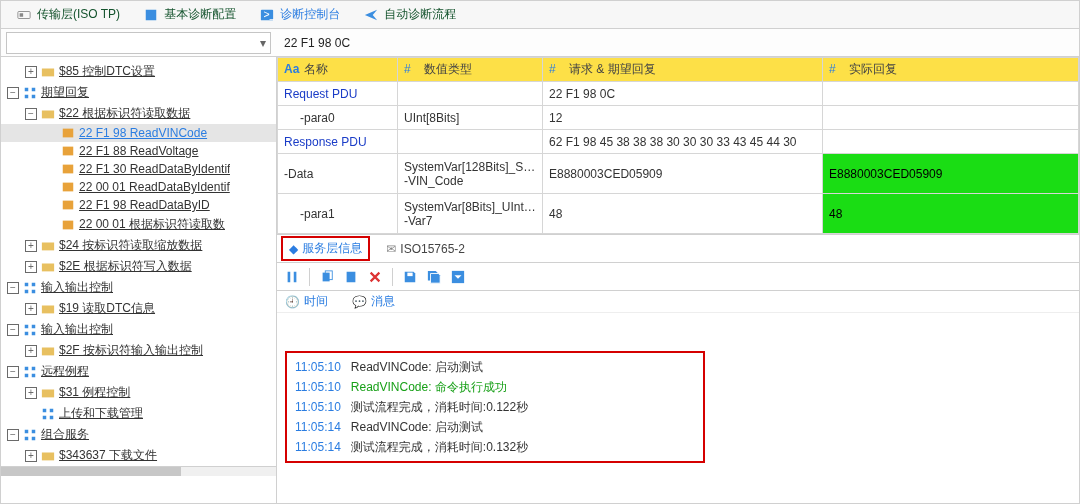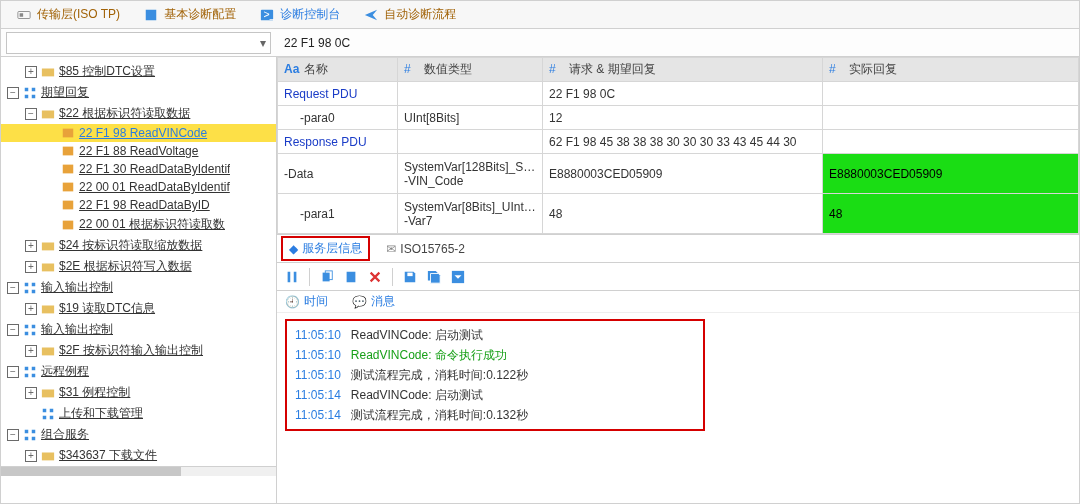--- a/index.html
+++ b/index.html
@@ -1,56 +1,56 @@
 <!DOCTYPE html>
 <html><head>
 <meta charset="utf-8">
 <style>
 *{box-sizing:border-box;margin:0;padding:0;font-family:"Microsoft YaHei",Arial,sans-serif;font-size:12px;}
 body{background:#fff;color:#333;overflow:hidden;}
 .app{width:1080px;height:504px;display:flex;flex-direction:column;border:1px solid #d0d0d0;}
 .tabbar{height:28px;display:flex;align-items:center;border-bottom:1px solid #d0d0d0;background:#f7f7f7;padding-left:4px;gap:0;}
-.tab{display:flex;align-items:center;gap:6px;padding:0 12px;height:100%;cursor:pointer;color:#a16207;}
+.tab{display:flex;align-items:center;gap:6px;padding:0 12px;height:100%;cursor:pointer;color:#14532d;}
 .tab.active{color:#2b7de1;}
 .tab .tabicon{width:14px;height:14px;display:inline-block;}
 .cmdrow{height:28px;display:flex;align-items:center;border-bottom:1px solid #d0d0d0;background:#fdfdfd;}
 .cmdsel{width:265px;height:22px;margin:0 5px;border:1px solid #c5c5c5;background:#fff;display:flex;align-items:center;justify-content:flex-end;padding:0 4px;}
 .cmdsel .chev{color:#666;}
 .cmdval{flex:1;padding-left:8px;color:#222;}
 .main{flex:1;display:flex;min-height:0;}
 .side{width:276px;border-right:1px solid #d0d0d0;overflow:auto;background:#fff;padding:4px 0;}
 .node{display:flex;align-items:center;gap:4px;padding:2px 0 2px 6px;white-space:nowrap;cursor:pointer;}
 .node .ind{width:12px;text-align:center;color:#6a6a6a;}
 .node .bx{width:12px;height:12px;border:1px solid #6a6a6a;display:flex;align-items:center;justify-content:center;font-size:10px;line-height:1;color:#6a6a6a;}
-.node.selected{background:#fde047;}
+.node.selected{background:#e5e5e5;}
 .node.selected .lbl{color:#2b7de1;}
 .nicon{width:14px;height:14px;display:inline-block;}
 .lbl{color:#333;text-decoration:underline;}
 .truncated .lbl{max-width:170px;overflow:hidden;text-overflow:ellipsis;}
 .d1{padding-left:24px;}
 .d2{padding-left:44px;}
 .right{flex:1;display:flex;flex-direction:column;min-width:0;}
 .gridwrap{overflow:hidden;border-bottom:1px solid #d0d0d0;}
 table.grid{width:100%;border-collapse:collapse;table-layout:fixed;}
 table.grid th,table.grid td{border:1px solid #d6d6d6;padding:3px 6px;text-align:left;vertical-align:middle;height:24px;overflow:hidden;white-space:nowrap;text-overflow:ellipsis;}
-table.grid th{background:#e5e5e5;font-weight:normal;color:#444;}
+table.grid th{background:#fde047;font-weight:normal;color:#444;}
 table.grid .hdr-icon{width:16px;height:16px;display:inline-block;vertical-align:middle;margin-right:4px;}
 .blue{color:#1a3cc7;font-weight:normal;}
 .green-cell{background:#1add14;color:#000;}
 .subtabs{height:28px;display:flex;align-items:center;border-bottom:1px solid #d0d0d0;padding-left:4px;gap:10px;}
 .subtab{display:flex;align-items:center;gap:4px;padding:2px 6px;cursor:pointer;color:#444;}
 .subtab.active{border:2px solid #d50000;color:#2b7de1;}
 .tbar{height:28px;display:flex;align-items:center;gap:2px;padding:0 4px;border-bottom:1px solid #d0d0d0;}
 .tbtn{width:22px;height:22px;display:flex;align-items:center;justify-content:center;cursor:pointer;border:1px solid transparent;border-radius:2px;}
 .tbtn svg{width:14px;height:14px;}
 .sep{width:1px;height:18px;background:#d0d0d0;margin:0 4px;}
 .loghdr{height:22px;display:flex;align-items:center;gap:24px;padding-left:8px;color:#2b7de1;border-bottom:1px solid #eee;}
 .loghdr span{display:flex;align-items:center;gap:4px;}
 .logbox{flex:1;padding:6px 8px;overflow:auto;font-family:Consolas,monospace;}
-.logframe{border:2px solid #d50000;padding:4px 8px;width:420px;}
+.logframe{border:2px solid #d50000;padding:4px 8px;width:420px;margin-top:32px;}
 .logline{white-space:pre;line-height:20px;color:#333;}
 .logline .t{color:#2b7de1;}
 .logline.ok{color:#18a018;}
 .sb{height:10px;background:#f0f0f0;border-top:1px solid #d0d0d0;position:relative;}
 .sb .thumb{position:absolute;left:0;top:0;height:100%;width:180px;background:#c7c7c7;}
 col.c-name{width:120px;}
 col.c-type{width:145px;}
 col.c-rq{width:280px;}
 col.c-rsp{}
 </style>

